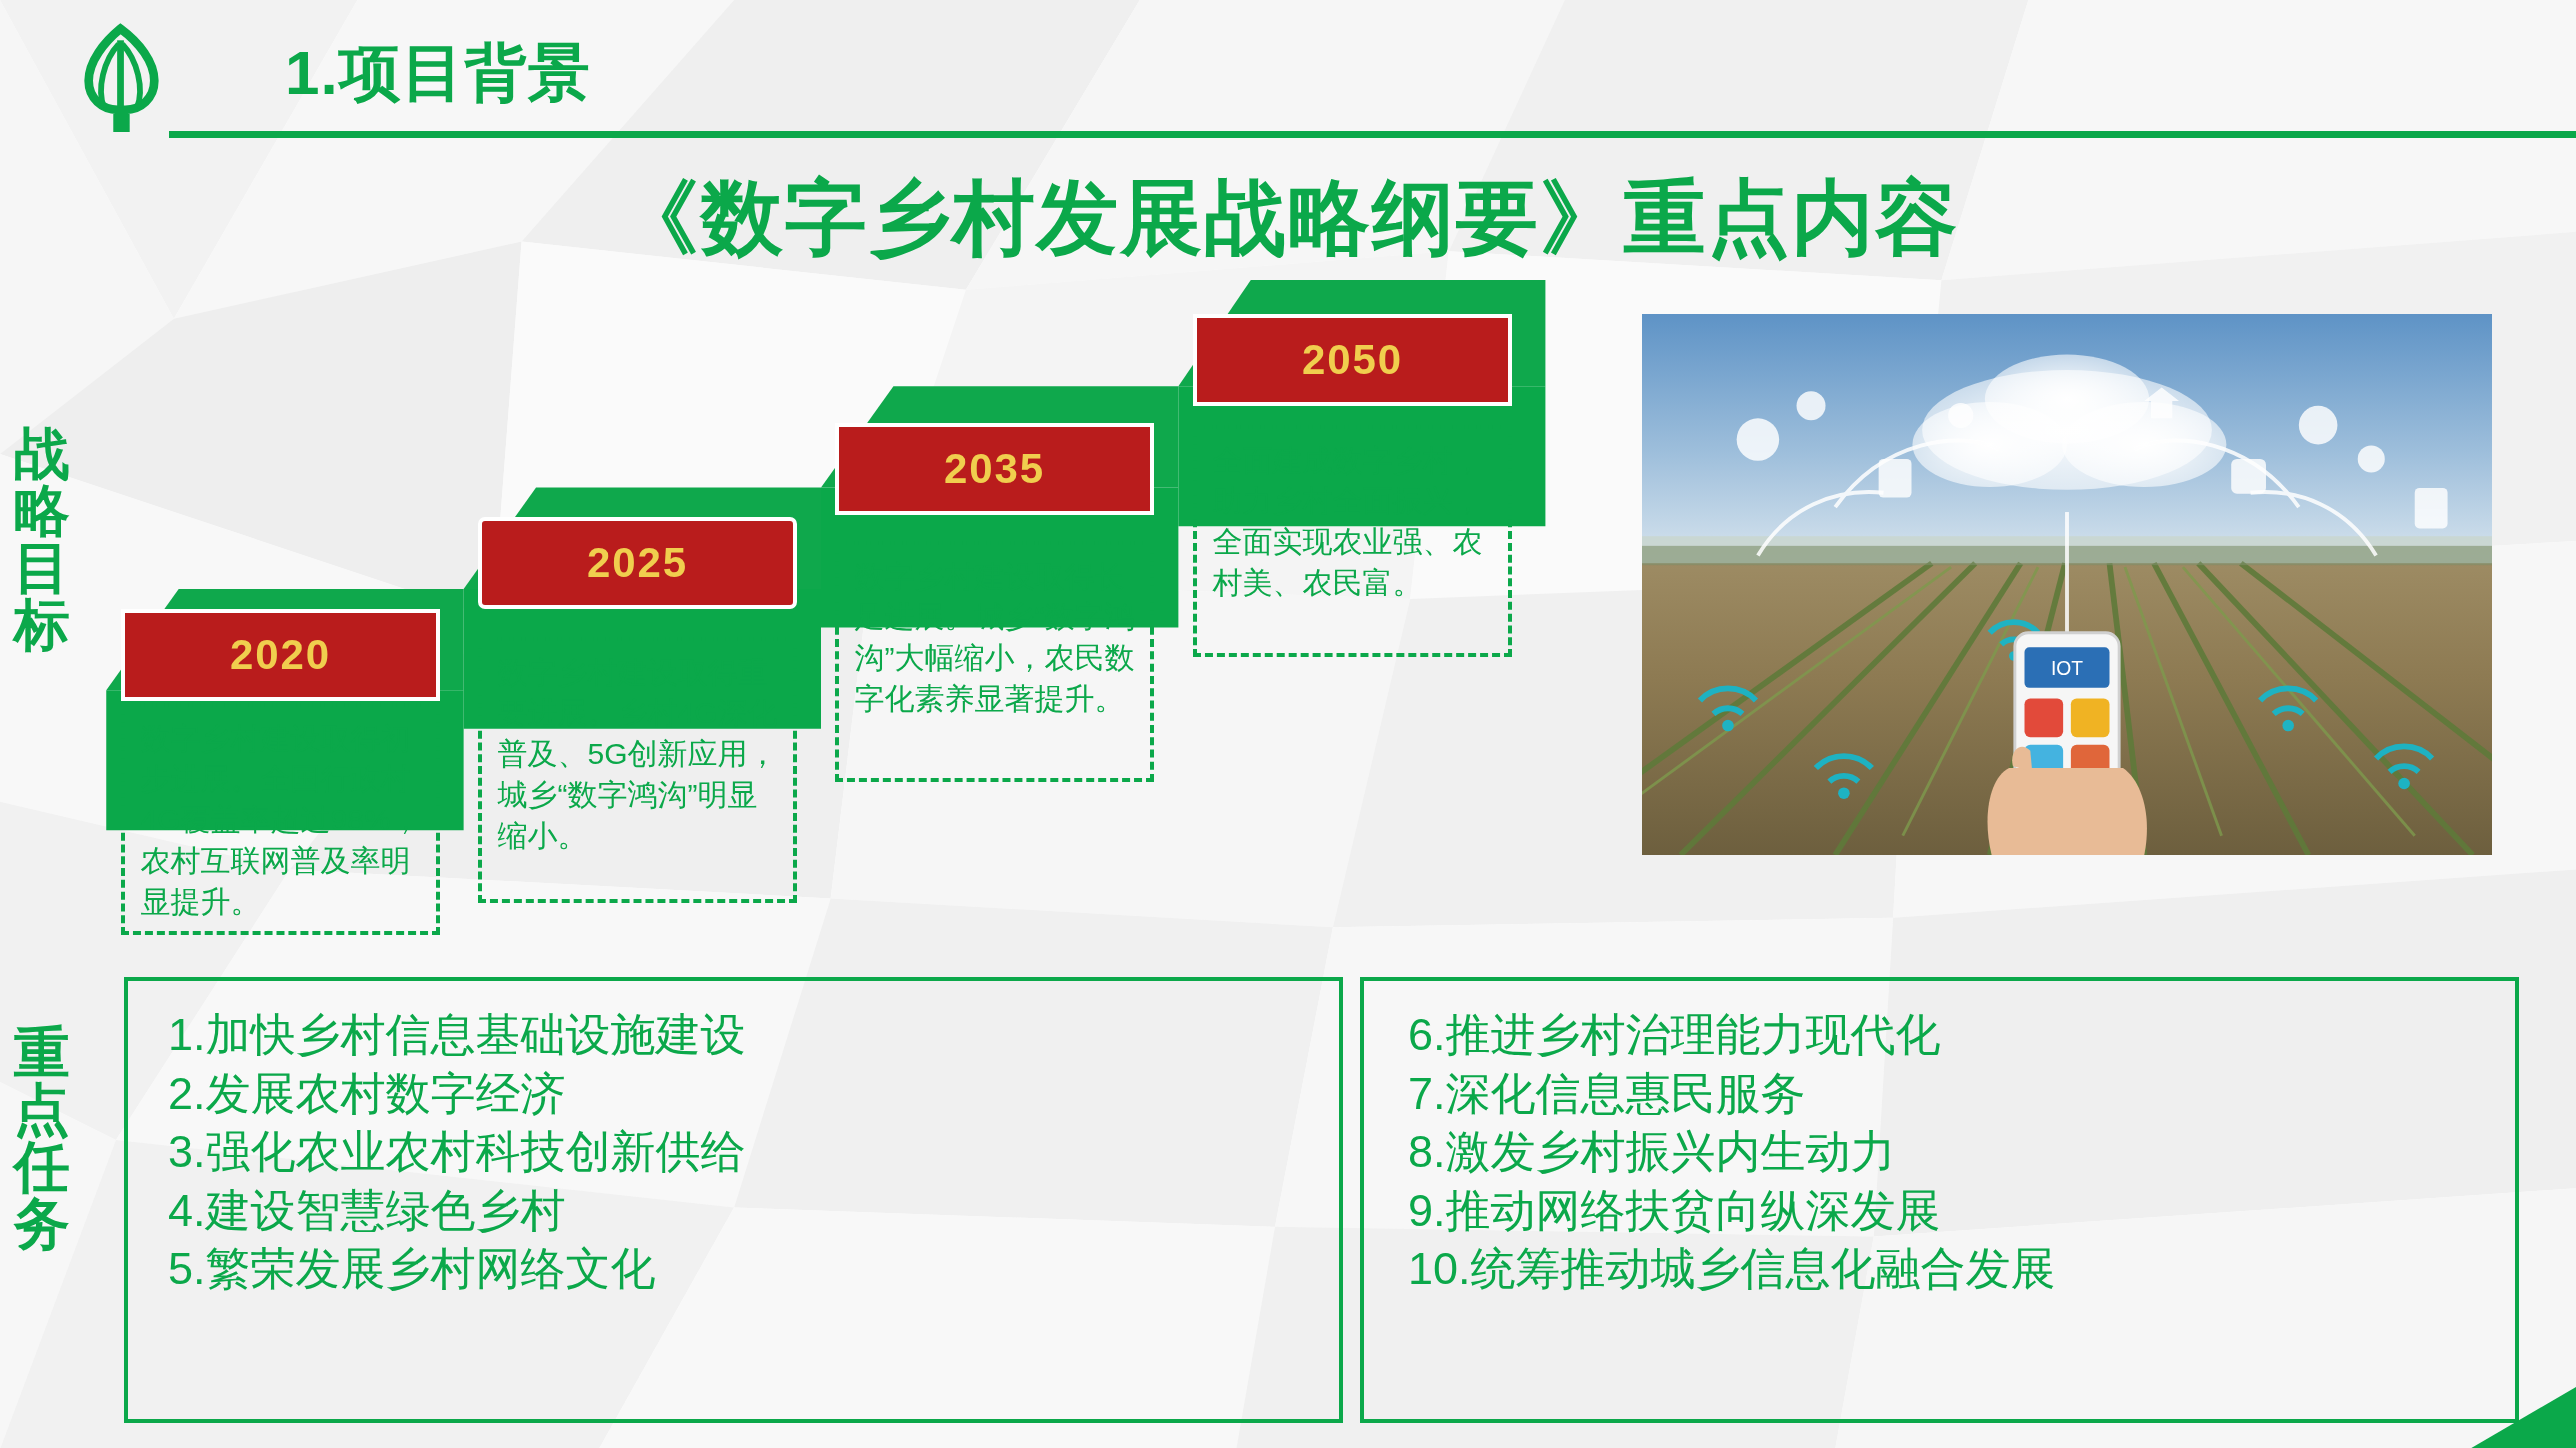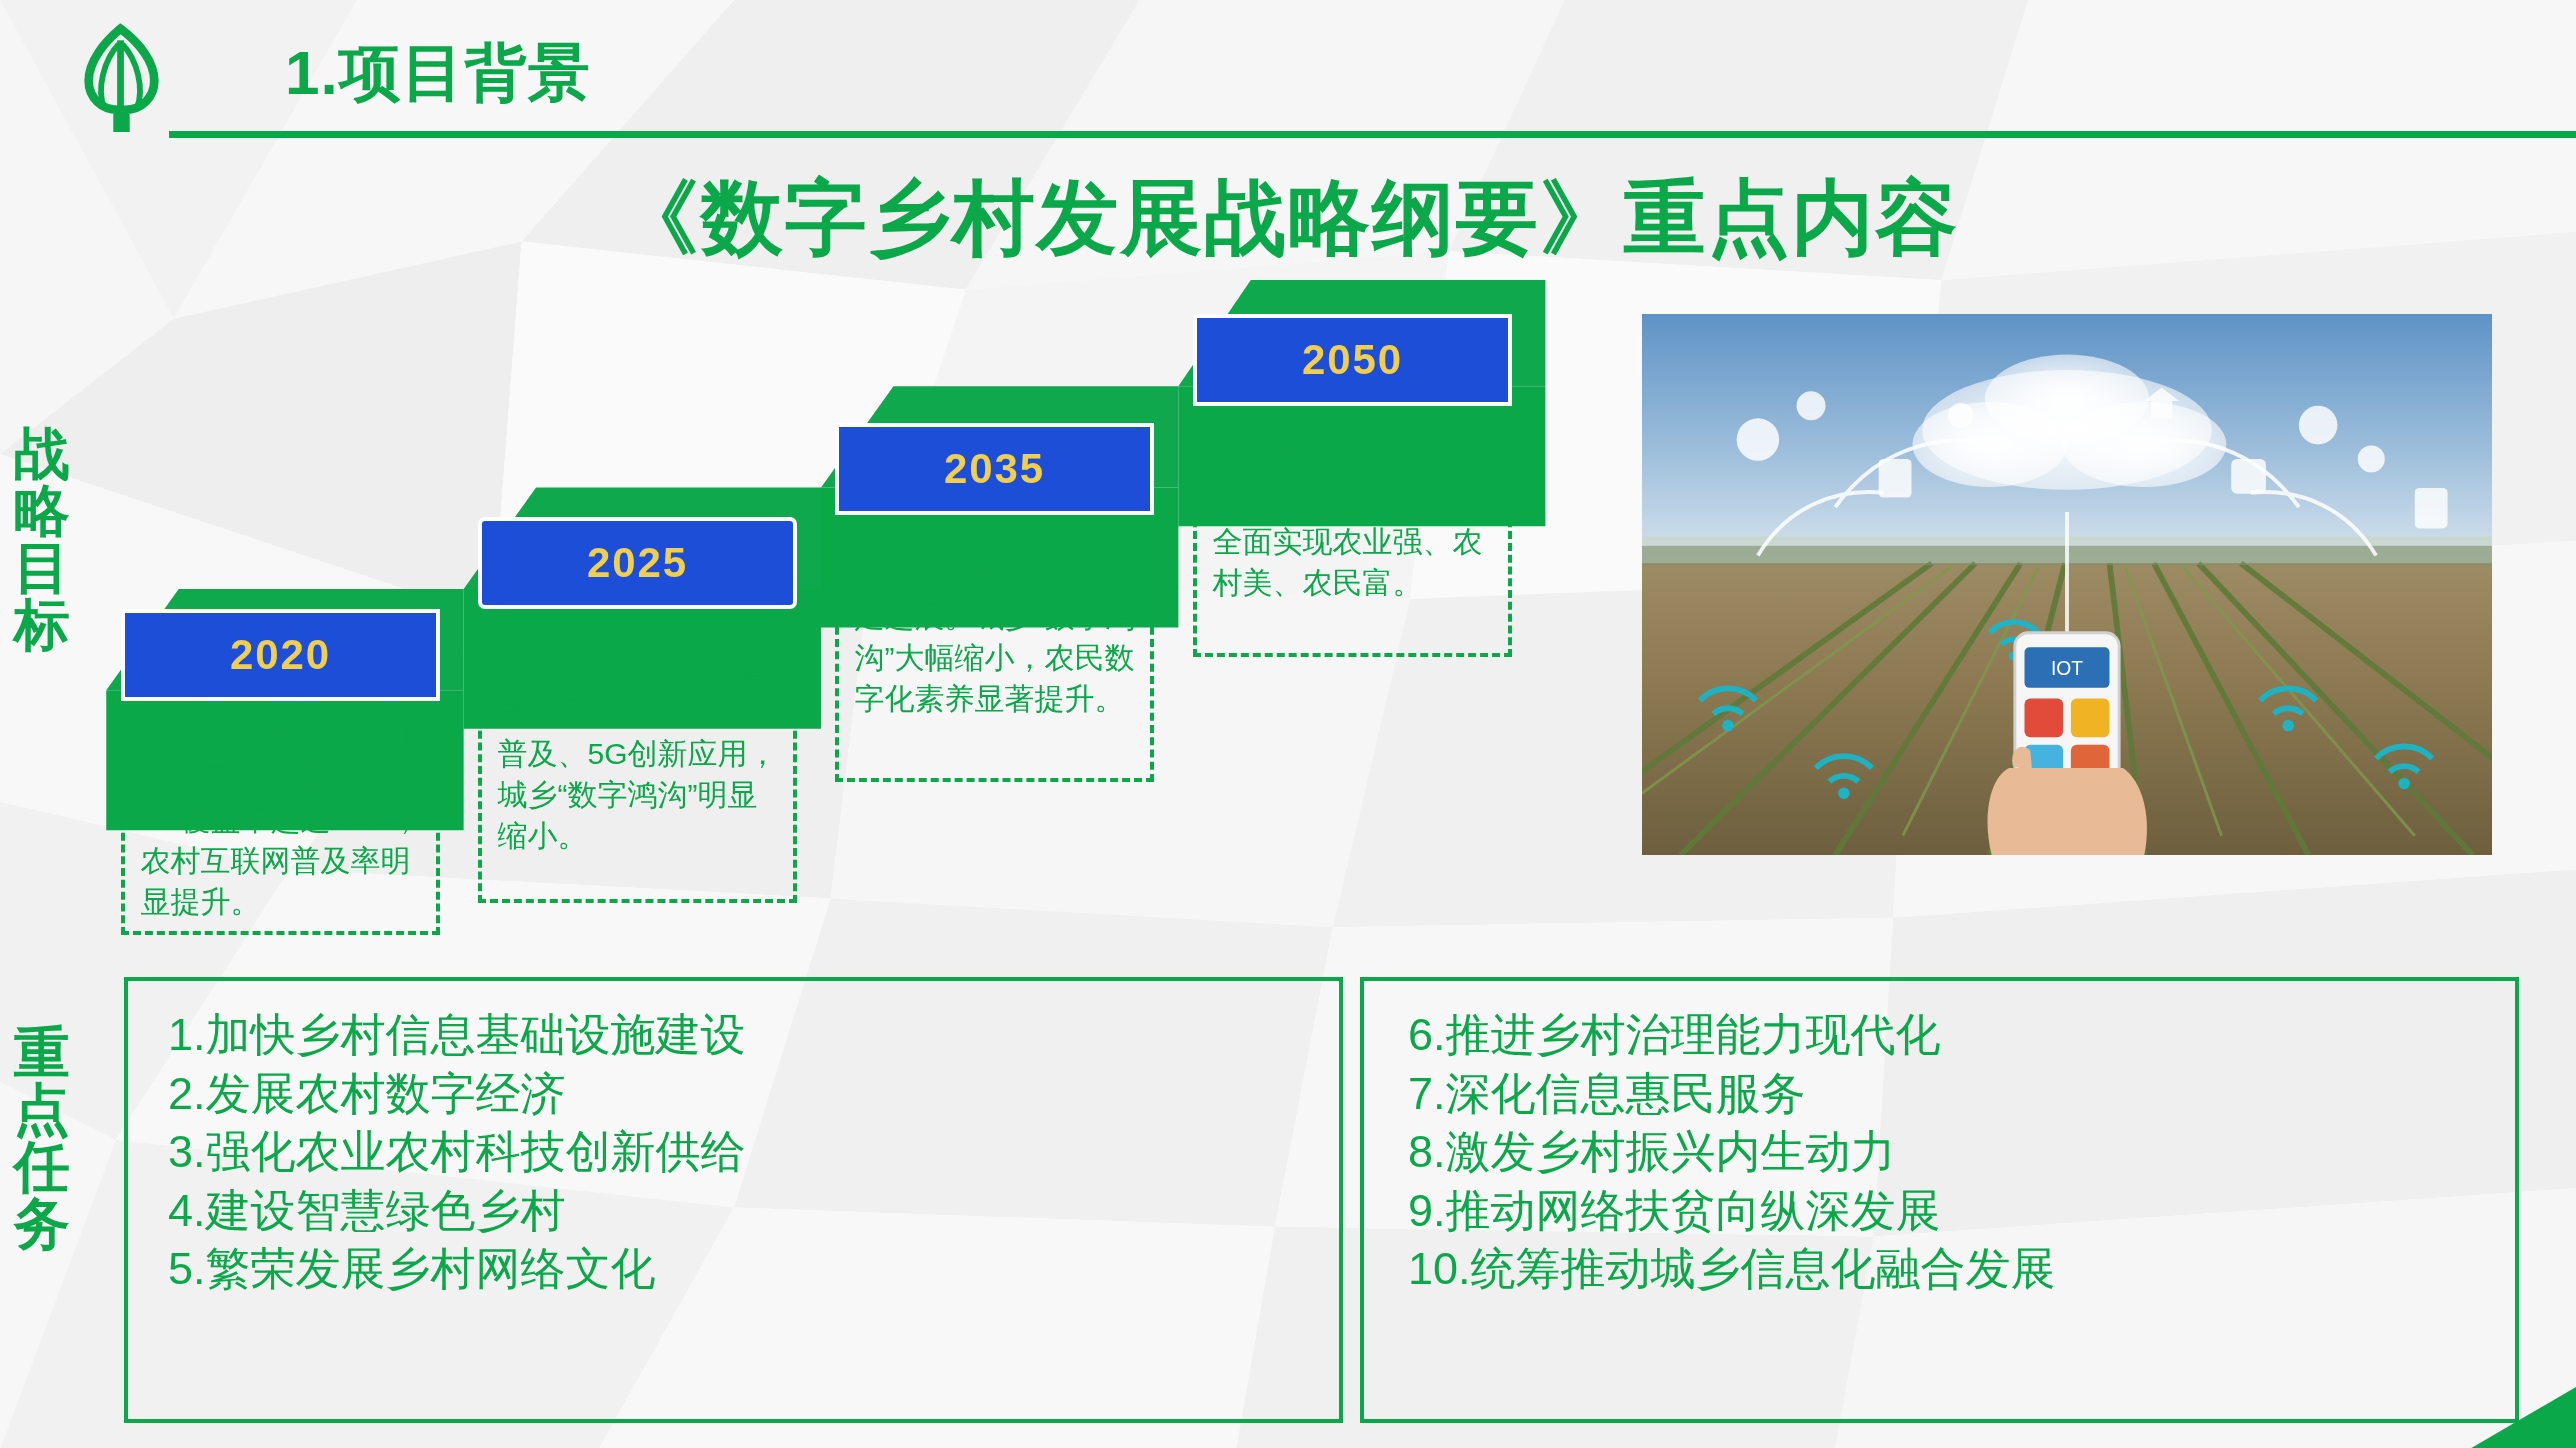--- a/index.html
+++ b/index.html
@@ -47,21 +47,21 @@
   }
   #vlabel-goal { left: 7.7px; top: 425px; }
   #vlabel-task { left: 7.7px; top: 1024px; }
 
   
   #stairs { position: absolute; left: 0; top: 280px; width: 1642px; height: 695px; z-index: 3; }
 
   .year-chip {
     position: absolute; z-index: 7;
     border: 4.8px solid #ffffff;
-    background: #1d4ed8;
+    background: #b91c1c;
     display: flex; align-items: center; justify-content: center;
     font-size: 42px; font-weight: bold; color: #f0ce4e;
     letter-spacing: 1.9px;
   }
   .desc-box {
     position: absolute; z-index: 8;
     border: 4.8px dashed #0ba84a;
     color: #0ba84a;
     font-size: 30px; line-height: 1.36;
     padding: 11.6px 13.5px 7.7px 15.5px;

